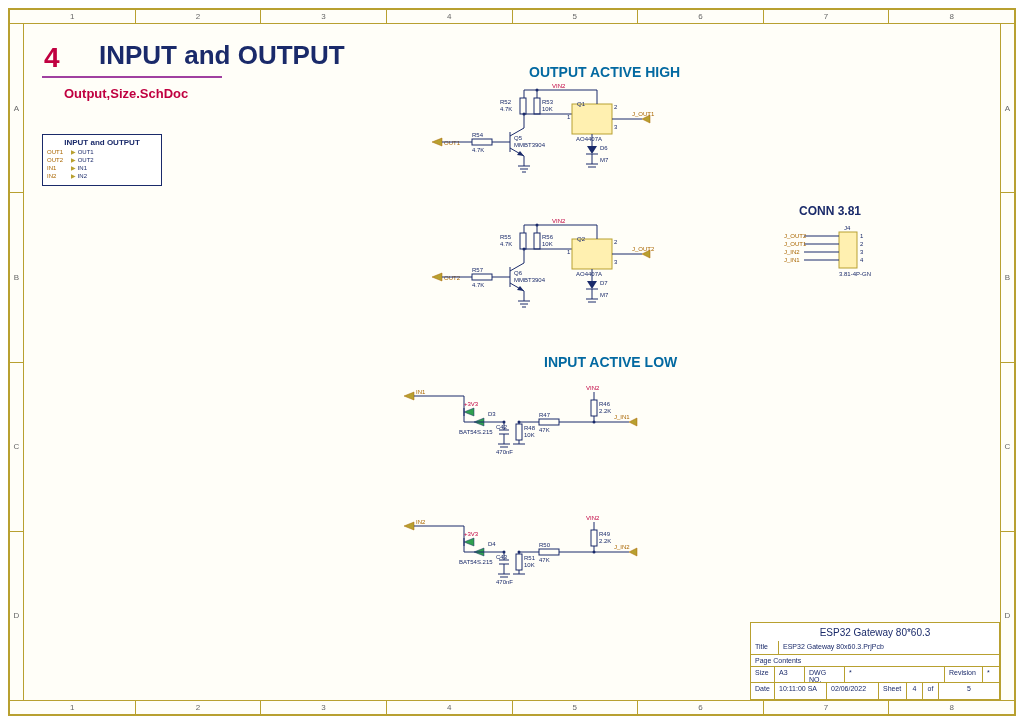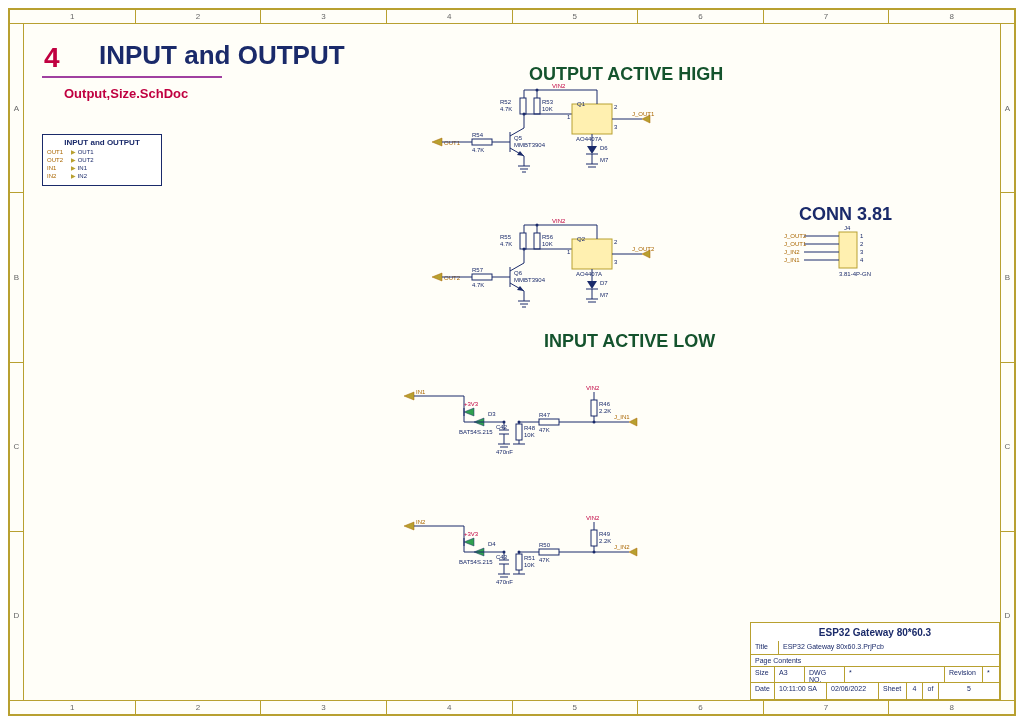--- a/index.html
+++ b/index.html
@@ -82,53 +82,53 @@
     padding: 3px 4px;
   }
   .legend-title { font-size: 8px; font-weight: bold; color: #1a2a6a; text-align: center; }
   .legend-row { display: flex; align-items: center; font-size: 6px; color: #aa6600; margin-top: 1px; }
   .legend-row .sig { width: 22px; }
   .legend-row .arrow { color: #b8a030; margin: 0 2px; }
   .legend-row .net { color: #1a2a6a; }
 
   .subheading {
     position: absolute;
-    font-size: 18px; font-weight: bold; color: #14532d;
+    font-size: 14px; font-weight: bold; color: #0369a1;
   }
 
   .schem { position: absolute; }
   .wire { stroke: #1a2a6a; stroke-width: 1; fill: none; }
   .comp { stroke: #1a2a6a; stroke-width: 1; fill: none; }
   .mosbox { fill: #fff0b0; stroke: #b8a030; stroke-width: 1; }
   .tinytext { font-size: 6px; fill: #1a2a6a; }
   .nettext  { font-size: 6px; fill: #aa6600; }
   .pwrtext  { font-size: 6px; fill: #c00040; }
   .porttri  { fill: #b8a030; stroke: #aa6600; stroke-width: 0.5; }
   .dot { fill: #1a2a6a; }
   .gnd { stroke: #1a2a6a; stroke-width: 1; }
   .diode { fill: #30a050; stroke: #1a2a6a; stroke-width: 0.5; }
   .arrowhead { fill: #1a2a6a; }
 
-  .conn-title { position: absolute; font-size: 18px; font-weight: bold; color: #1a2a6a; }
+  .conn-title { position: absolute; font-size: 12px; font-weight: bold; color: #1a2a6a; }
   .conn-block { position: absolute; }
 
   .titleblock {
     position: absolute;
     right: 0; bottom: 0;
     width: 250px; height: 78px;
     border: 1px solid #b8a030;
     background: #fff;
     font-size: 7px;
     color: #1a2a6a;
   }
   .tb-row { border-bottom: 1px solid #b8a030; display: flex; }
   .tb-row:last-child { border-bottom: none; }
   .tb-cell { border-right: 1px solid #b8a030; padding: 2px 4px; }
   .tb-cell:last-child { border-right: none; }
-  .tb-header { height: 18px; display: flex; align-items: center; justify-content: center; font-size: 10px; font-weight: bold; }
+  .tb-header { height: 18px; display: flex; align-items: center; justify-content: center; font-size: 10px; font-weight: normal; }
 </style>
 </head>
 <body>
 
 <div class="sheet">
   <div class="ruler-top">
     <div class="ruler-cell">1</div>
     <div class="ruler-cell">2</div>
     <div class="ruler-cell">3</div>
     <div class="ruler-cell">4</div>
@@ -184,21 +184,21 @@
           <span class="net">IN1</span>
       </div>
       <div class="legend-row">
         <span class="sig">IN2</span>
           <span class="arrow">▶</span>
           <span class="net">IN2</span>
       </div>
     </div>
 
     <div class="subheading" style="left:505px; top:40px;">OUTPUT ACTIVE HIGH</div>
-    <div class="subheading" style="left:508px; top:307px;padding-left:12px;">INPUT ACTIVE LOW</div>
+    <div class="subheading" style="left:508px; top:330px;padding-left:12px;">INPUT ACTIVE LOW</div>
     <div class="conn-title" style="left:775px; top:180px;">CONN 3.81</div>
 
     <svg class="schem" style="left:408px; top:60px;" width="240" height="110">
 
       <polygon class="porttri" points="0,58 10,54 10,62"></polygon>
       <text class="nettext" x="12" y="61">OUT1</text>
       <line class="wire" x1="10" y1="58" x2="40" y2="58"></line>
 
       <rect class="comp" x="40" y="55" width="20" height="6"></rect>
       <text class="tinytext" x="40" y="53">R54</text>

